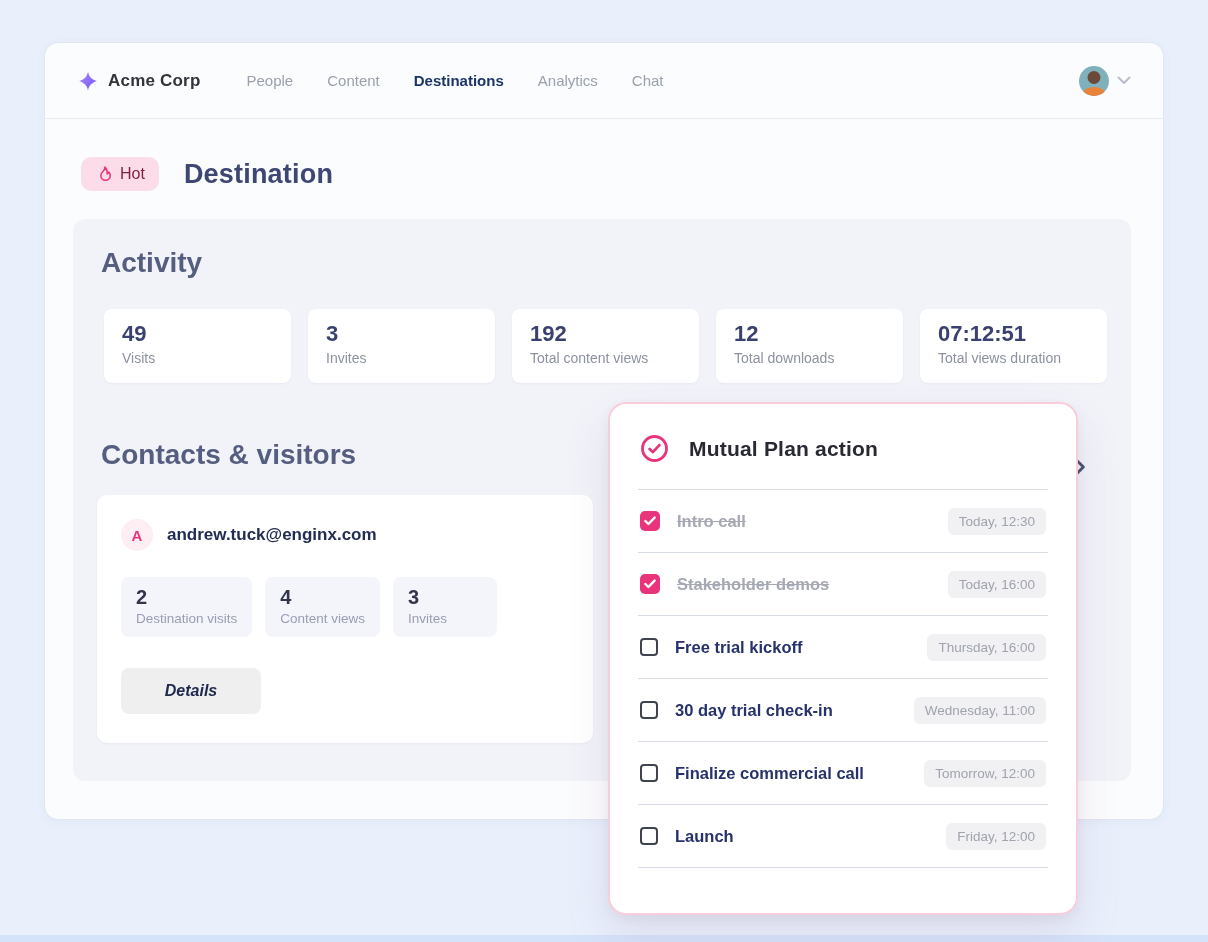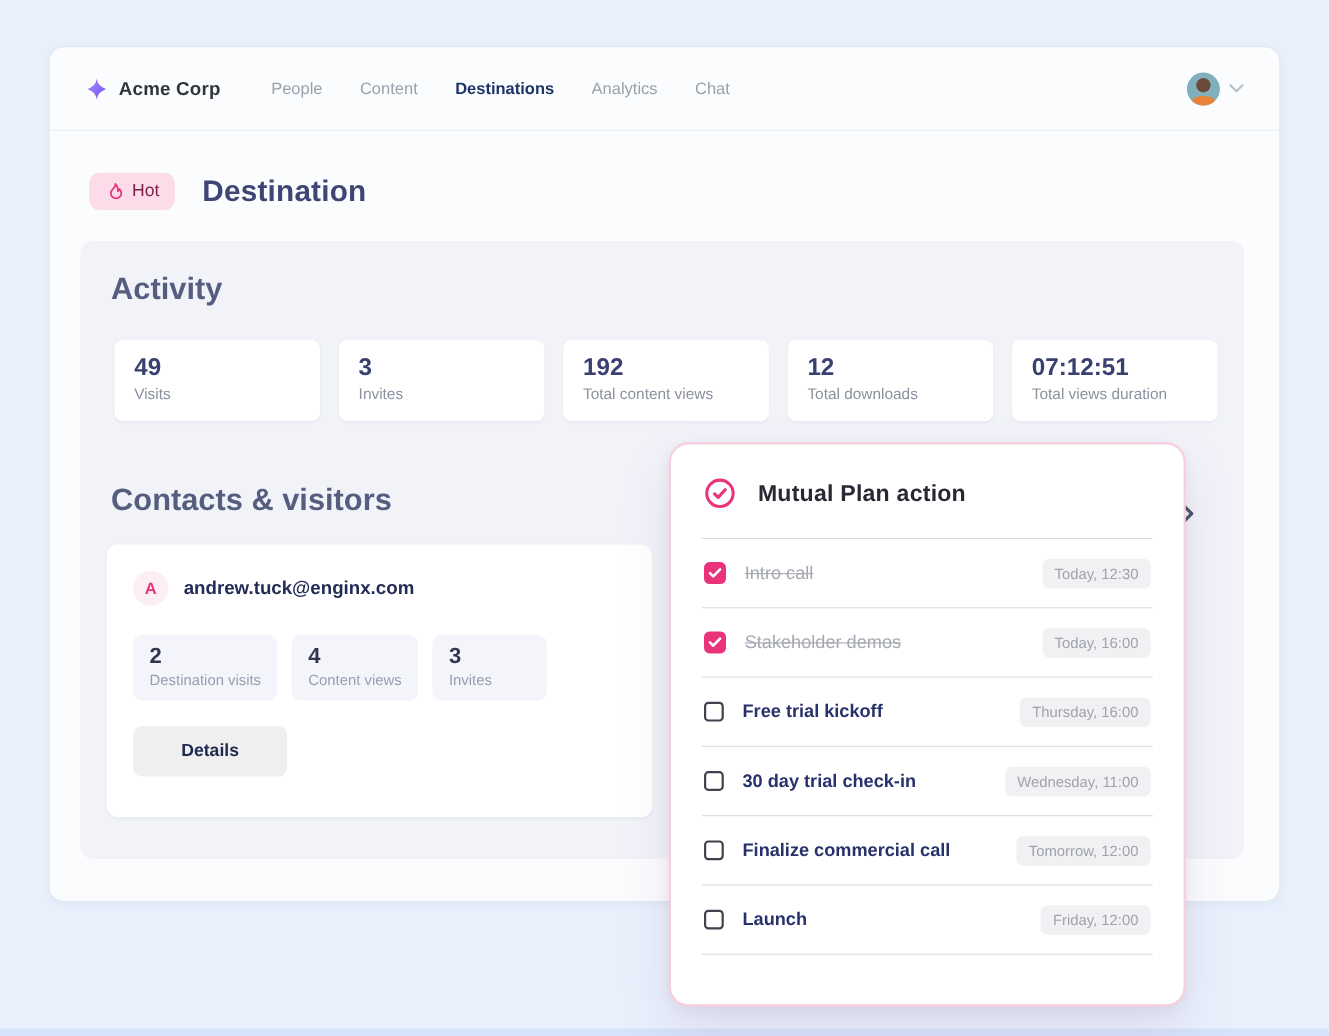--- a/index.html
+++ b/index.html
@@ -66,22 +66,22 @@
     width:32px; height:32px; border-radius:50%; background:#FDEEF4;
     display:flex; align-items:center; justify-content:center;
     color:#E9347C; font-weight:700; font-size:15px;
   }
   .contact-email{ font-size:17px; font-weight:700; color:#232C55; }
   .tiles-row{ display:flex; gap:13px; margin-top:26px; }
   .tile{ background:#F4F5FB; border-radius:8px; padding:9px 15px 11px 15px; min-width:104px; }
   .tile-value{ font-size:20px; font-weight:700; color:#33364A; }
   .tile-label{ font-size:13.5px; color:#989DB2; margin-top:2px; white-space:nowrap; }
   .details-btn{
-    margin-top:23px; width:140px; height:46px; background:#EFEFEF; border:none;
-    border-radius:8px; font-family:inherit; font-size:16px; font-weight:700; color:#20294F; cursor:pointer;
+    margin-top:31px; width:140px; height:46px; background:#EFEFEF; border:none;
+    border-radius:8px; font-family:inherit; font-size:16px; font-weight:700; color:#20294F; cursor:pointer;font-style:italic;
   }
   .carousel-next{ position:absolute; left:1074px; top:458px; z-index:5; cursor:pointer; }
 
   
   .modal{
     position:absolute; left:608px; top:402px; width:470px; height:513px;
     background:#fff; border:2px solid #F8CEDD; border-radius:18px; z-index:10;
     padding:30px 28px 0 28px;
     box-shadow:0 22px 45px rgba(150,100,140,.14), 0 4px 12px rgba(0,0,0,.05);
   }
@@ -93,21 +93,21 @@
     border-bottom:1px solid #D8DCE8; padding:0 2px;
   }
   .checkbox{
     width:18px; height:18px; border:2px solid #3F434D; border-radius:4px; background:#fff;
     display:flex; align-items:center; justify-content:center; cursor:pointer; flex:none;
   }
   .task-row.done .checkbox{ width:20px; height:20px; border:none; background:#E9347C; border-radius:5px; }
   .checkbox .check{ display:none; }
   .task-row.done .checkbox .check{ display:block; }
   .task-label{ font-size:16.5px; font-weight:600; color:#27316B; margin-left:17px; }
-  .task-row.done .task-label{ color:#A6A9B3; font-weight:400; text-decoration:line-through;text-align:right; }
+  .task-row.done .task-label{ color:#A6A9B3; font-weight:700; text-decoration:line-through;text-align:right; }
   .task-time{
     margin-left:auto; background:#F1F1F4; border-radius:6px; padding:6px 11px;
     font-size:13.5px; color:#9FA3AD; white-space:nowrap;
   }
 </style>
 </head>
 <body>
 
 <div class="window">
 

